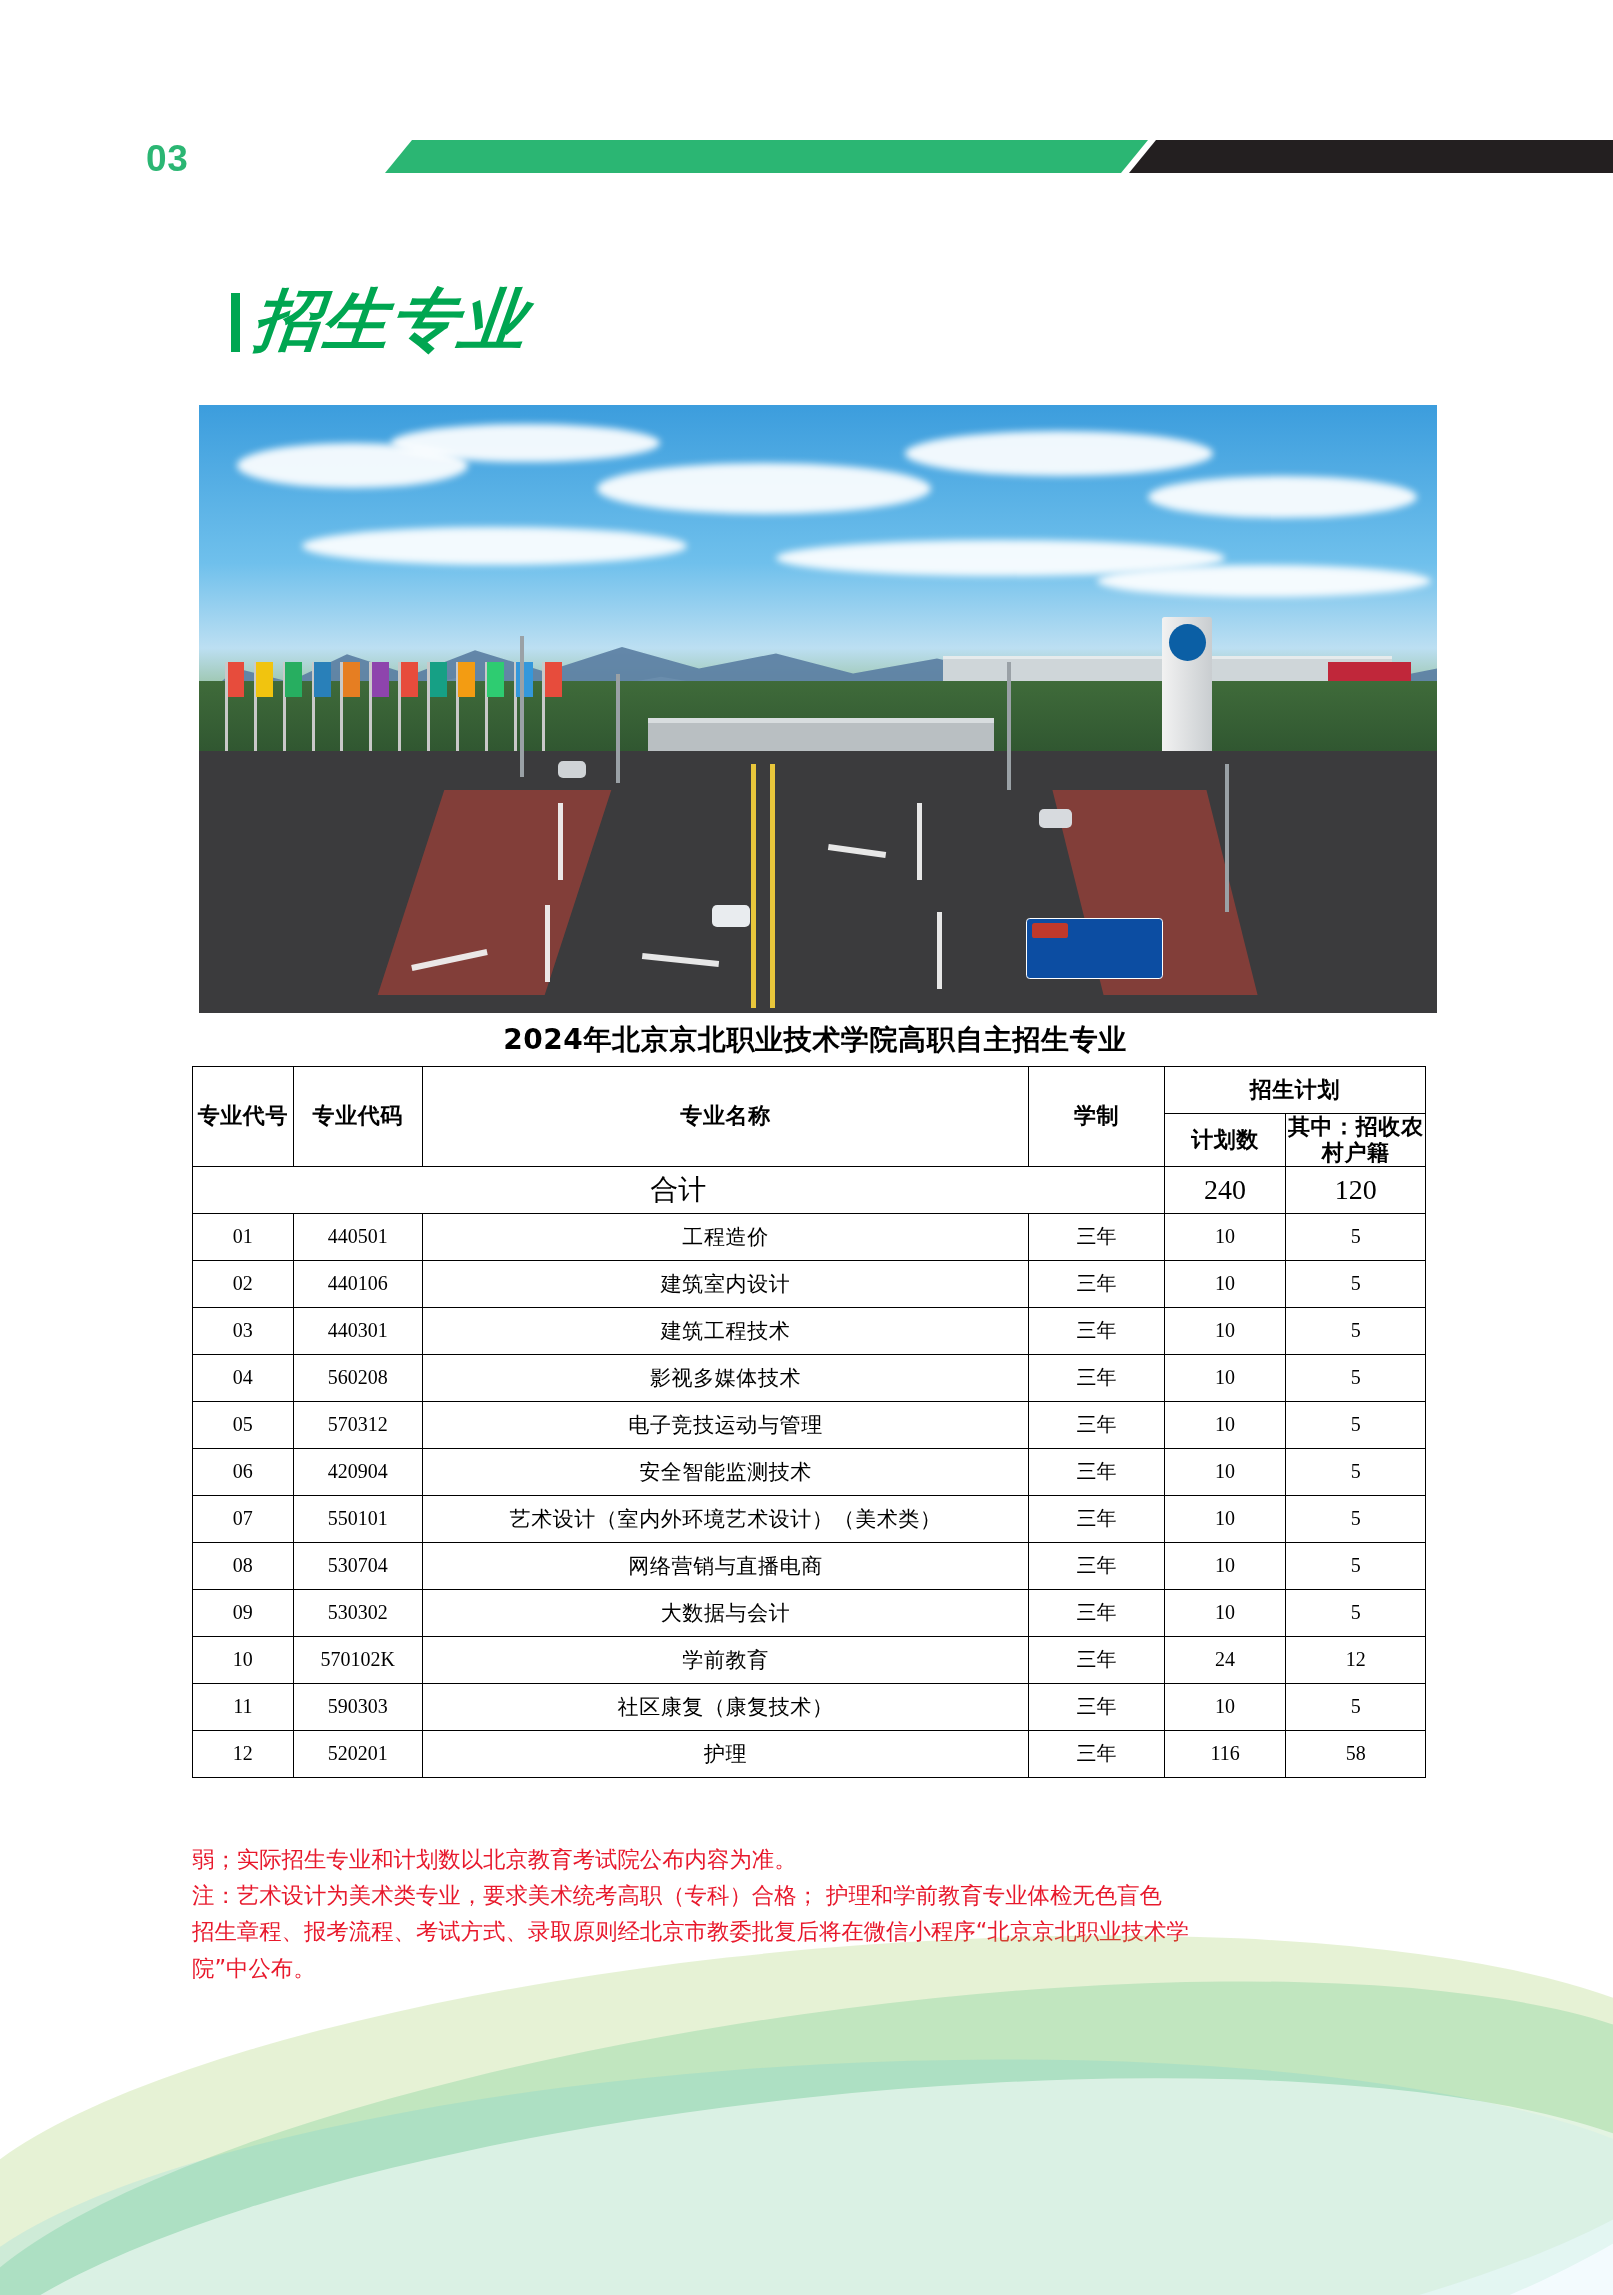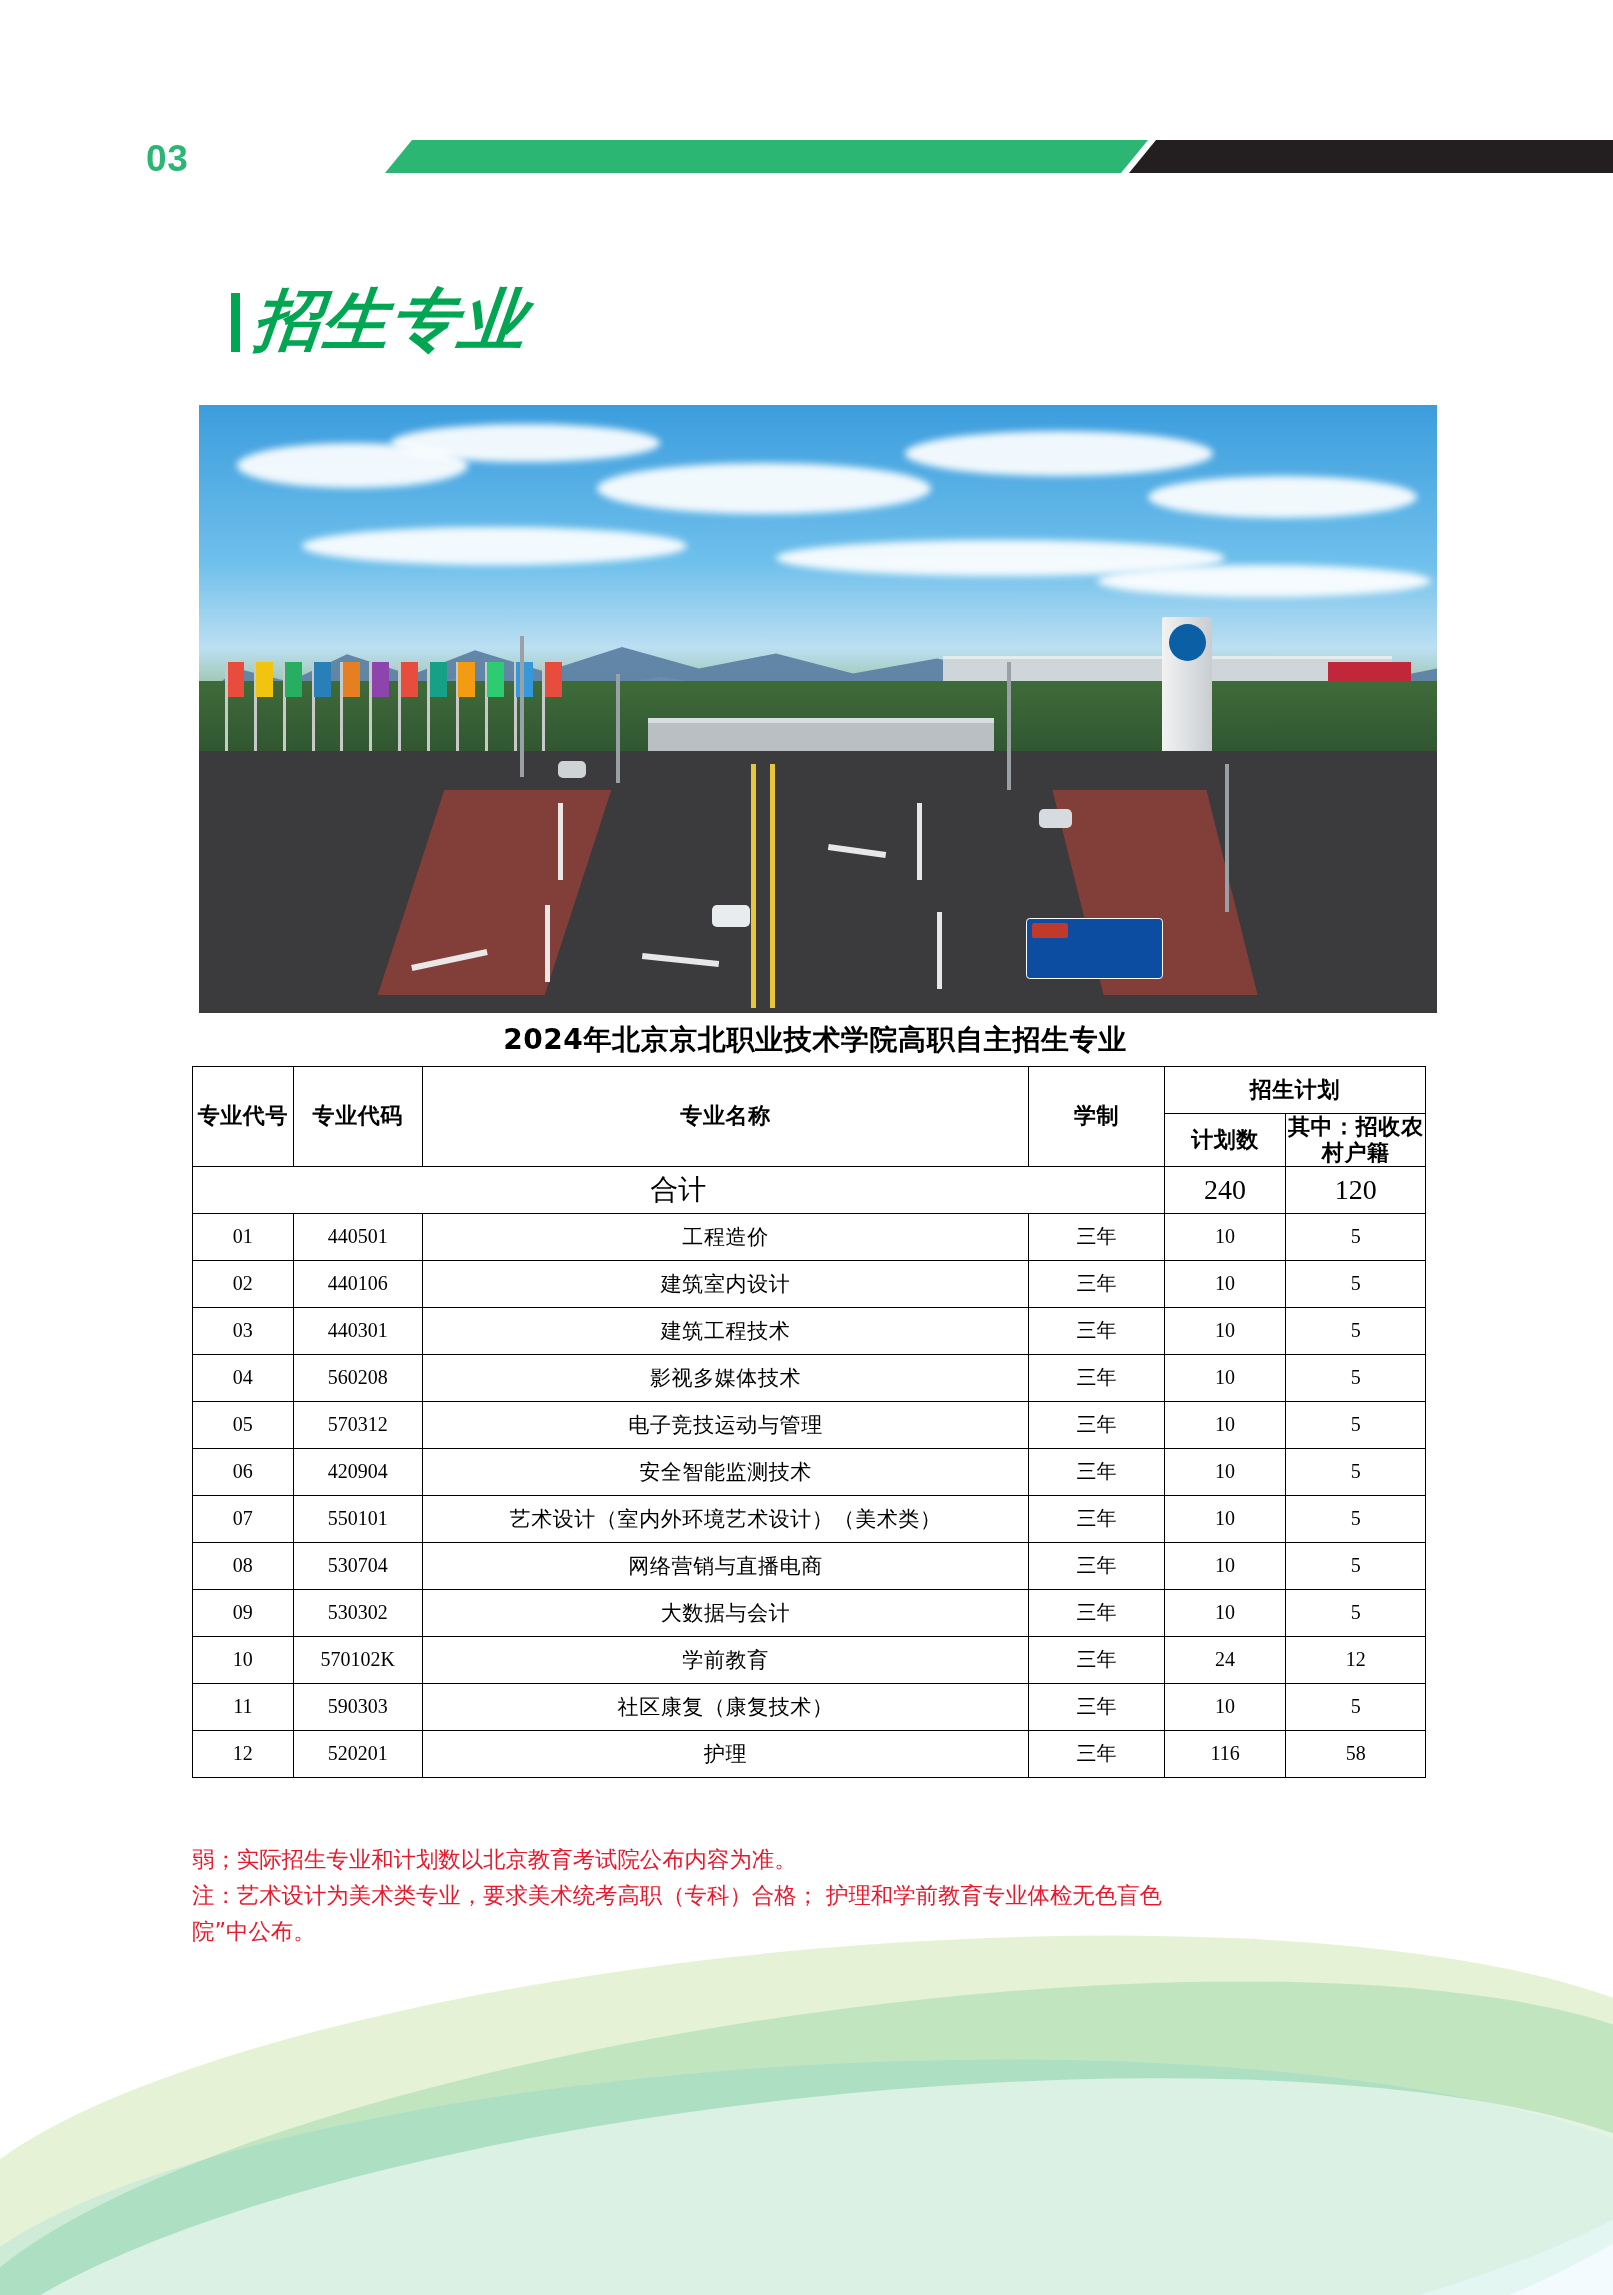--- a/index.html
+++ b/index.html
@@ -526,20 +526,21 @@
         <td>116</td>
         <td>58</td>
       </tr>
     </tbody>
   </table>
 </div>
 
 <div class="notes">
   <p>弱；实际招生专业和计划数以北京教育考试院公布内容为准。</p>
   <p>注：艺术设计为美术类专业，要求美术统考高职（专科）合格；  护理和学前教育专业体检无色盲色</p>
+  <p>招生章程、报考流程、考试方式、录取原则经北京市教委批复后将在微信小程序“北京京北职业技术学</p>
   <p>院”中公布。</p>
 </div>
 
 <div class="waves">
   <div class="wave w1"></div>
   <div class="wave w2"></div>
   <div class="wave w3"></div>
   <div class="wave w4"></div>
 </div>
 

